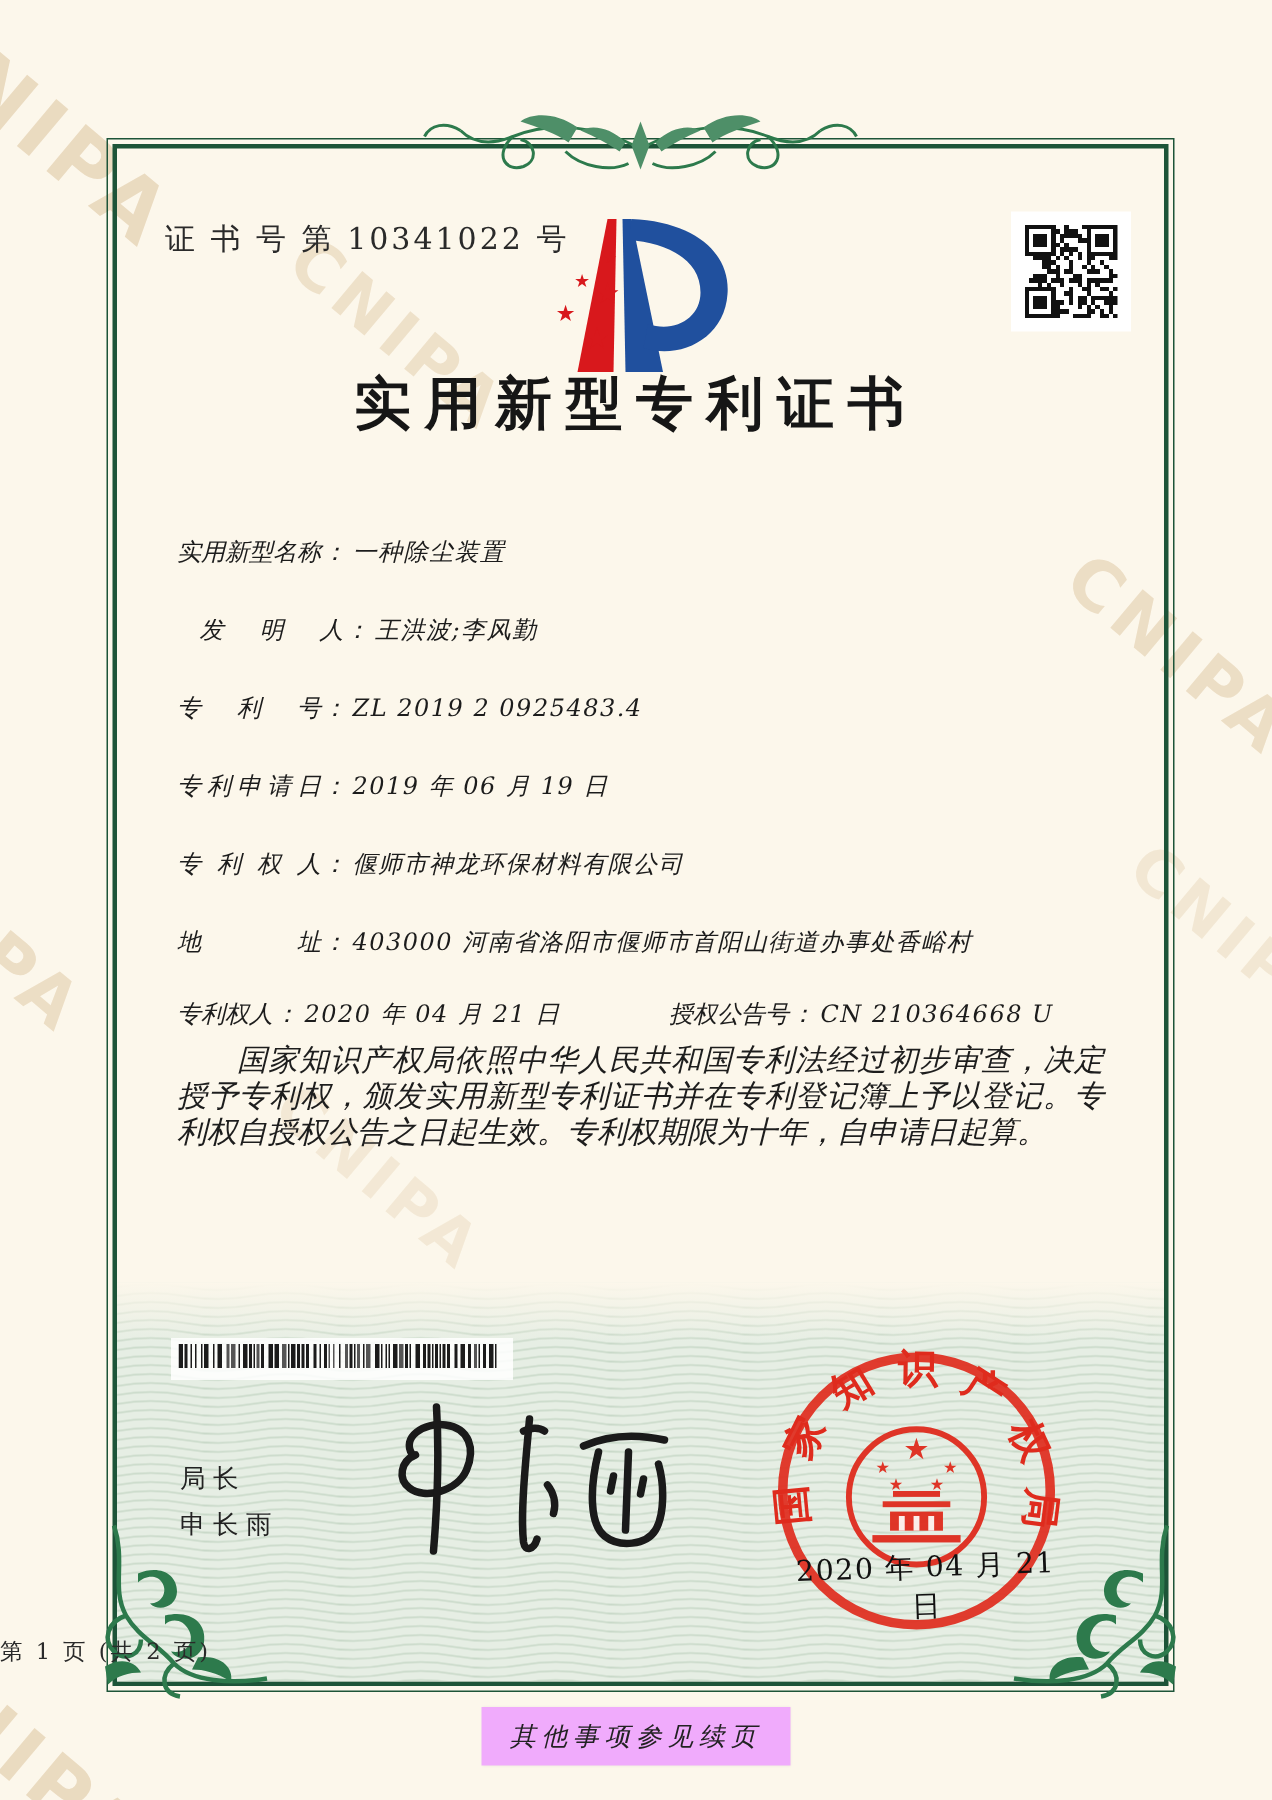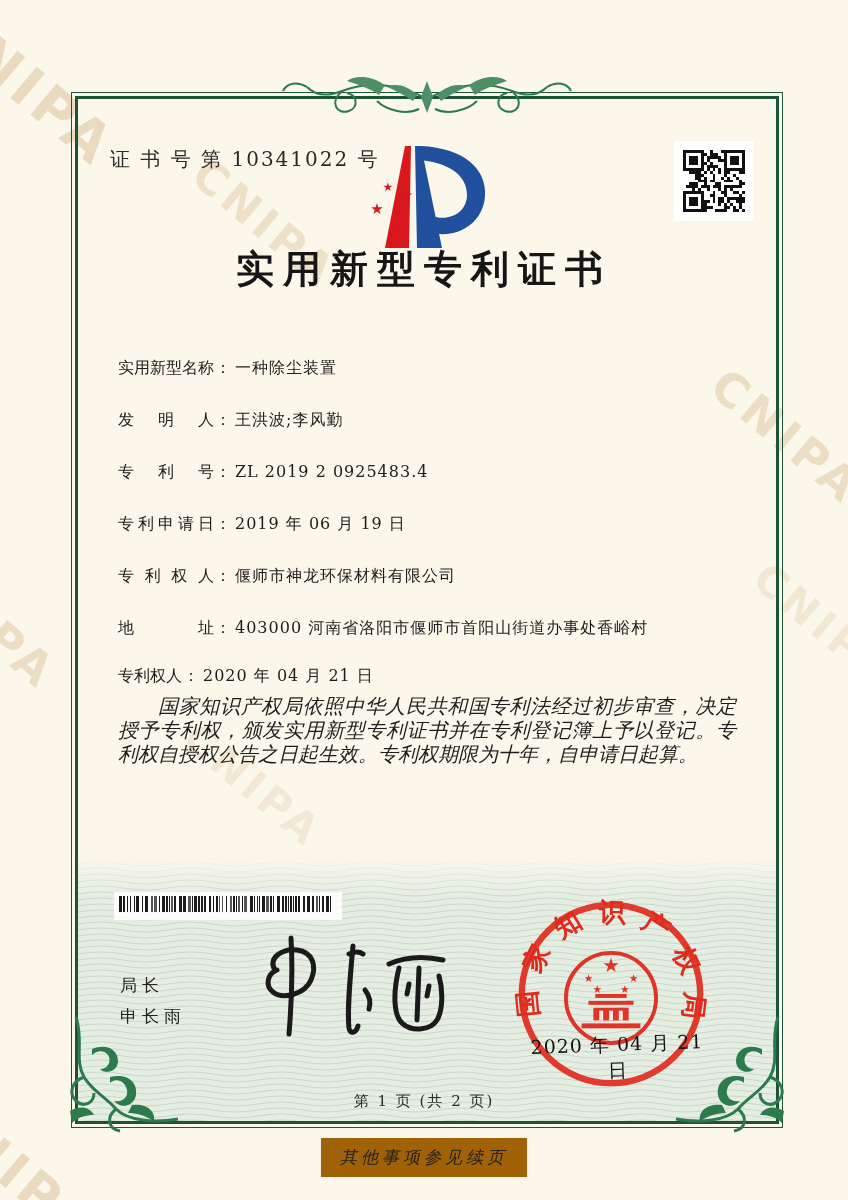--- a/index.html
+++ b/index.html
@@ -21,40 +21,40 @@
   .corner.bl{left:-16px;}
   .corner.br{right:-16px;transform:scaleX(-1);}
   
   .content{position:absolute;inset:0;z-index:3;}
   .cert-no{position:absolute;left:110px;top:146px;font-size:20px;letter-spacing:2px;color:#2a2a2a;}
   .qr-box{position:absolute;left:674px;top:141px;width:80px;height:80px;background:#fff;
           display:flex;align-items:center;justify-content:center;}
   .logo{position:absolute;left:345px;top:138px;}
   .title{position:absolute;left:0;top:244px;width:100%;text-align:center;
          font-size:38px;font-weight:bold;letter-spacing:9px;color:#161616;}
-  .frow{position:absolute;left:118px;height:24px;font-size:16px;white-space:nowrap;color:#1c1c1c;}
+  .frow{position:absolute;left:118px;height:24px;font-size:16px;white-space:nowrap;color:#1c1c1c;font-style:italic;}
   .flabel{display:inline-block;width:96px;text-align:justify;text-align-last:justify;
           text-justify:inter-character;vertical-align:top;}
   .fcolon{display:inline-block;margin:0 4px 0 1px;}
   .fval{letter-spacing:1px;}
   .grant2{position:absolute;left:328px;top:0;}
   .paras{position:absolute;left:118px;top:694px;width:618px;font-size:20px;line-height:24px;
          text-align:justify;font-style:italic;color:#1d1d1d;}
   .paras p{margin:0;text-indent:2em;}
   .barcode-box{position:absolute;left:114px;top:892px;padding:4px 5px;background:rgba(255,255,255,.85);}
   .signer{position:absolute;left:120px;font-family:"DejaVu Sans","Liberation Sans",sans-serif;
           font-size:17px;letter-spacing:5px;color:#222;}
   .signature{position:absolute;left:253px;top:932px;}
   .seal{position:absolute;left:513px;top:896px;}
   .seal-date{position:absolute;left:520px;top:1032px;width:195px;text-align:center;
              font-size:19px;color:#111;transform:rotate(-2deg);letter-spacing:1px;}
-  .page-info{position:absolute;left:0;top:1092px;width:100%;text-align:center;
+  .page-info{position:absolute;left:0;top:1092px;width:100%;
              font-size:15px;letter-spacing:2px;color:#2a2a2a;}
   .footer-note{position:absolute;left:50%;top:1138px;transform:translateX(-50%);
-               background:#a16207;padding:8px 19px;font-size:17px;font-style:italic;
+               background:#f0abfc;padding:8px 19px;font-size:17px;font-style:italic;
                letter-spacing:4px;color:#222;box-shadow:0 0 2px rgba(0,0,0,.06);white-space:nowrap;}
 </style>
 </head>
 <body>
 
 <div class="page">
 
   <div id="wm-layer">
       <span class="wm" style="left: -35px; top: -8px; font-size: 56px; opacity: 0.9;">CNIPA</span>
       <span class="wm" style="left: 215px; top: 148px; font-size: 44px; opacity: 0.7;">CNIPA</span>
@@ -377,29 +377,32 @@
         <text x="60" y="64" font-size="19">★</text>
         <text x="32" y="76" font-size="15">★</text>
         <text x="53" y="94" font-size="19">★</text>
       </g>
     </svg>
 
     <div class="title">实用新型专利证书</div>
 
     <div id="field-rows">
         <div class="frow" style="top: 358px;"><span class="flabel">实用新型名称</span><span class="fcolon">：</span><span class="fval">一种除尘装置</span></div>
-        <div class="frow" style="top: 410px;"><span class="flabel">发明人</span><span class="fcolon">：</span><span class="fval">王洪波;李风勤</span></div>
+        <div class="frow" style="top: 410px; margin-left: 15px;"><span class="flabel">发明人</span><span class="fcolon">：</span><span class="fval">王洪波;李风勤</span></div>
         <div class="frow" style="top: 462px;"><span class="flabel">专利号</span><span class="fcolon">：</span><span class="fval">ZL 2019 2 0925483.4</span></div>
         <div class="frow" style="top: 514px;"><span class="flabel">专利申请日</span><span class="fcolon">：</span><span class="fval">2019 年 06 月 19 日</span></div>
         <div class="frow" style="top: 566px;"><span class="flabel">专利权人</span><span class="fcolon">：</span><span class="fval">偃师市神龙环保材料有限公司</span></div>
         <div class="frow" style="top: 618px;"><span class="flabel">地址</span><span class="fcolon">：</span><span class="fval">403000 河南省洛阳市偃师市首阳山街道办事处香峪村</span></div>
       </div>
 
     <div class="frow" style="top:666px">
       <span>专利权人</span><span class="fcolon">：</span><span class="fval">2020 年 04 月 21 日</span>
+      <span class="grant2">
+        <span>授权公告号</span><span class="fcolon">：</span><span class="fval">CN 210364668 U</span>
+      </span>
     </div>
 
     <div class="paras">
       <p>国家知识产权局依照中华人民共和国专利法经过初步审查，决定授予专利权，颁发实用新型专利证书并在专利登记簿上予以登记。专利权自授权公告之日起生效。专利权期限为十年，自申请日起算。</p>
     </div>
 
     <div class="barcode-box">
       <svg id="barcode" width="218" height="16">
           <rect x="0" y="0" width="3" height="16" fill="#1b1b1b"></rect>
           <rect x="4" y="0" width="2" height="16" fill="#1b1b1b"></rect>

